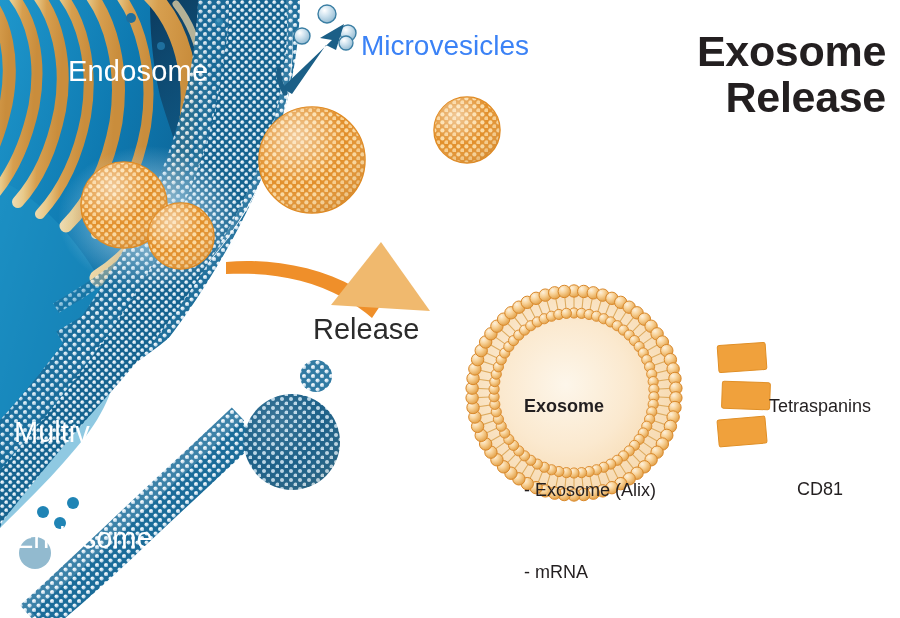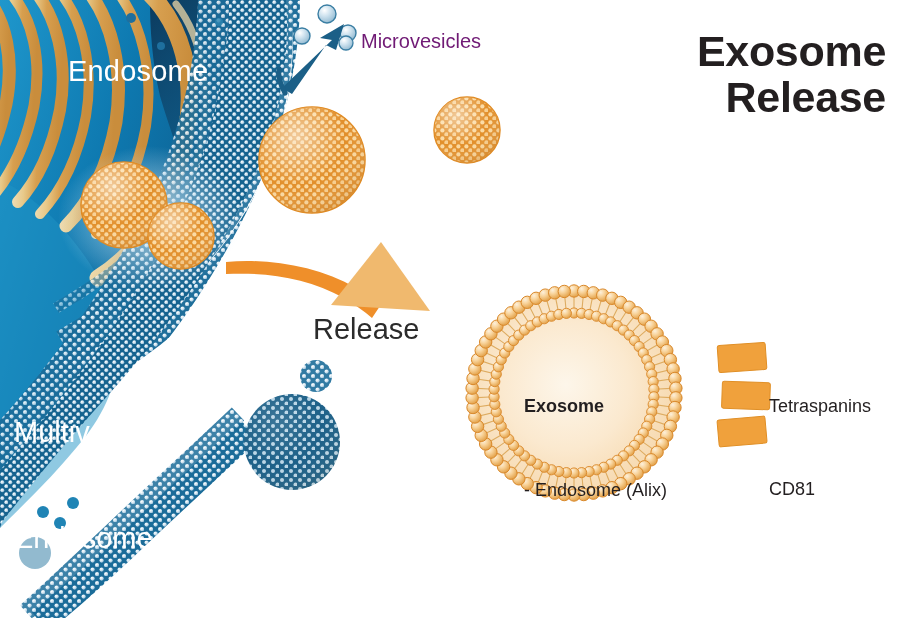--- a/index.html
+++ b/index.html
@@ -15,35 +15,35 @@
     font-size:43px;font-weight:bold;color:#231f20;line-height:1.08;
     letter-spacing:-0.3px;
   }
   #lbl-endosome{
     left:68px;top:55px;font-size:29px;color:#ffffff;letter-spacing:0.2px;
   }
   #lbl-mve{
     left:14px;top:344px;font-size:29px;color:#ffffff;line-height:1.22;
   }
   #lbl-micro{
-    left:361px;top:30px;font-size:20px;color:#701a75;
+    left:361px;top:30px;font-size:28px;color:#3b82f6;
   }
   #lbl-release{
     left:313px;top:313px;font-size:29px;color:#2b2b2b;
   }
   #lbl-exosome{
     left:524px;top:338px;font-size:18px;color:#231f20;line-height:1.52;
   }
   #lbl-exosome .hd{font-weight:bold;font-size:18px;display:block;margin-bottom:2px;}
   #lbl-exosome .li{display:block;}
   #lbl-tetra{
     left:769px;top:337px;font-size:18px;color:#231f20;line-height:1.55;
   }
   #lbl-tetra .hd{font-weight:normal;display:block;}
-  #lbl-tetra .li{display:block;}
+  #lbl-tetra .li{display:block;text-align:center;}
 </style>
 </head>
 <body>
 
 <div id="stage">
 
   <svg class="layer" viewBox="0 0 900 618" xmlns="http://www.w3.org/2000/svg">
     <defs>
 
       <linearGradient id="gCyto" x1="0" y1="0" x2="1" y2="0.55">
@@ -486,21 +486,22 @@
     <div>Multivesicular</div>
     <div>Endosome</div>
   </div>
 
   <div class="lbl" id="lbl-micro">Microvesicles</div>
 
   <div class="lbl" id="lbl-release">Release</div>
 
   <div class="lbl" id="lbl-exosome">
     <span class="hd">Exosome</span>
-    <span class="li">- Endosome (Alix)</span>
+    <span class="li">- Exosome (Alix)</span>
+    <span class="li">- mRNA</span>
     
     
   </div>
 
   <div class="lbl" id="lbl-tetra">
     <span class="hd">Tetraspanins</span>
     <span class="li">CD81</span>
     
   </div>
 

